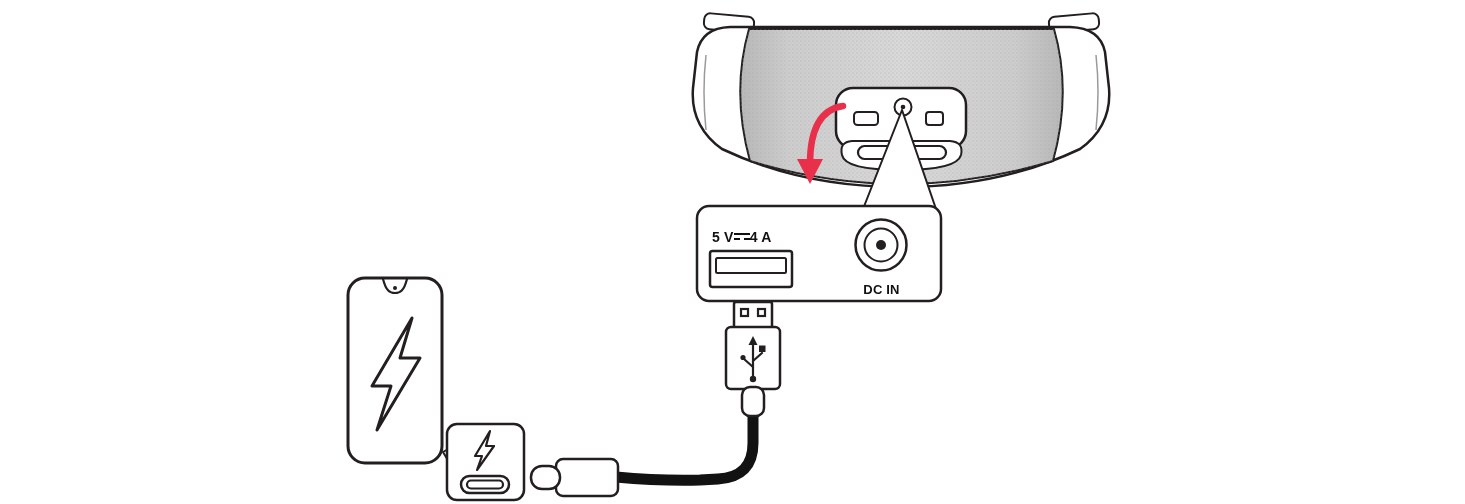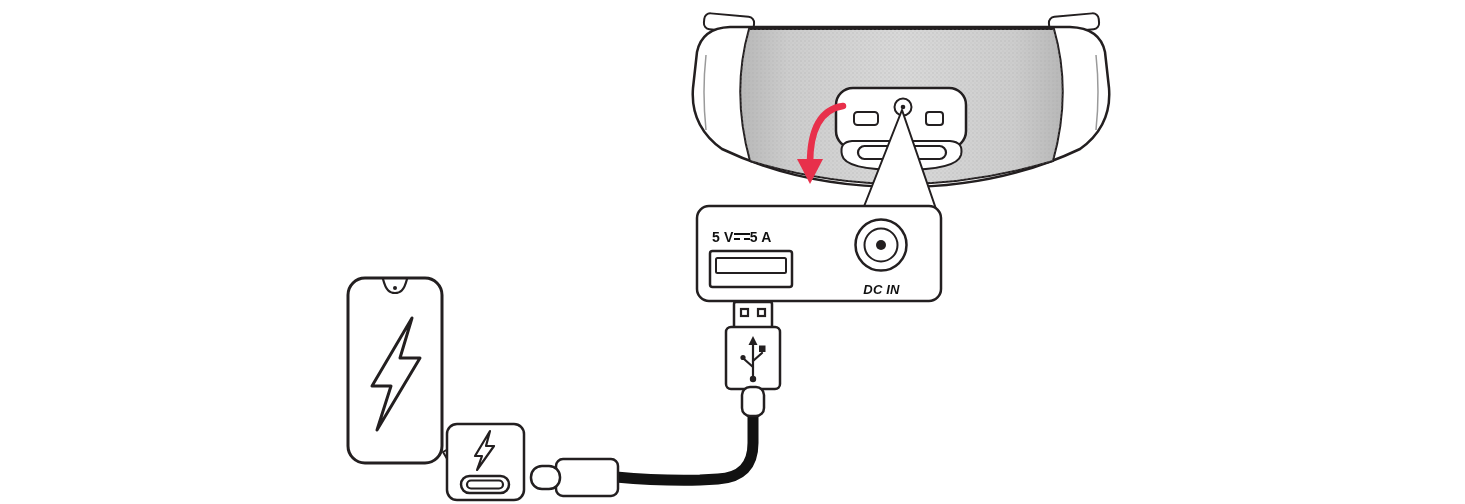--- a/index.html
+++ b/index.html
@@ -20,21 +20,21 @@
   .cable   { fill:none; stroke:var(--cable-black,#121212); stroke-width:11; stroke-linecap:round; }
   .arrow   { fill:none; stroke:var(--arrow-red,#e8304b); stroke-width:6.5; stroke-linecap:round; }
   .arrowhead { fill:var(--arrow-red,#e8304b); }
   .bolt    { stroke-width:3; }
   .bolt-sm { stroke-width:2.2; }
   .phone-outline { stroke-width:3; }
 
   
   .label { position:absolute; color:#111; font-weight:bold; font-size:14px; letter-spacing:.2px; }
   .label-usb  { left:712px; top:229px; display:flex; align-items:center; }
-  .label-dcin { left:853px; top:282px; width:57px; text-align:center; font-size:13px;font-style:italic; }
+  .label-dcin { left:853px; top:282px; width:57px; text-align:center; font-size:13px; }
 
   
   .dc-sym { display:inline-block; position:relative; width:16px; height:9px; }
   .dc-sym::before { content:""; position:absolute; top:0; left:0; right:0; border-top:2.5px solid #111; }
   .dc-sym::after  { content:""; position:absolute; top:5px; left:0; right:0; border-top:2.5px dashed #111; }
 </style>
 </head>
 <body>
 
 <div class="canvas">
@@ -140,17 +140,17 @@
       <g>
         <rect class="shape" x="461" y="476" width="48" height="17" rx="8.5"></rect>
         <rect class="ln hair" x="467" y="480.5" width="36" height="8" rx="4"></rect>
       </g>
     </g>
   </svg>
 
   <div class="label label-usb">
     <span>5 V</span>
     <span class="dc-sym"></span>
-    <span>5 A</span>
+    <span>4 A</span>
   </div>
   <div class="label label-dcin">DC IN</div>
 
 </div>
 
 </body></html>

